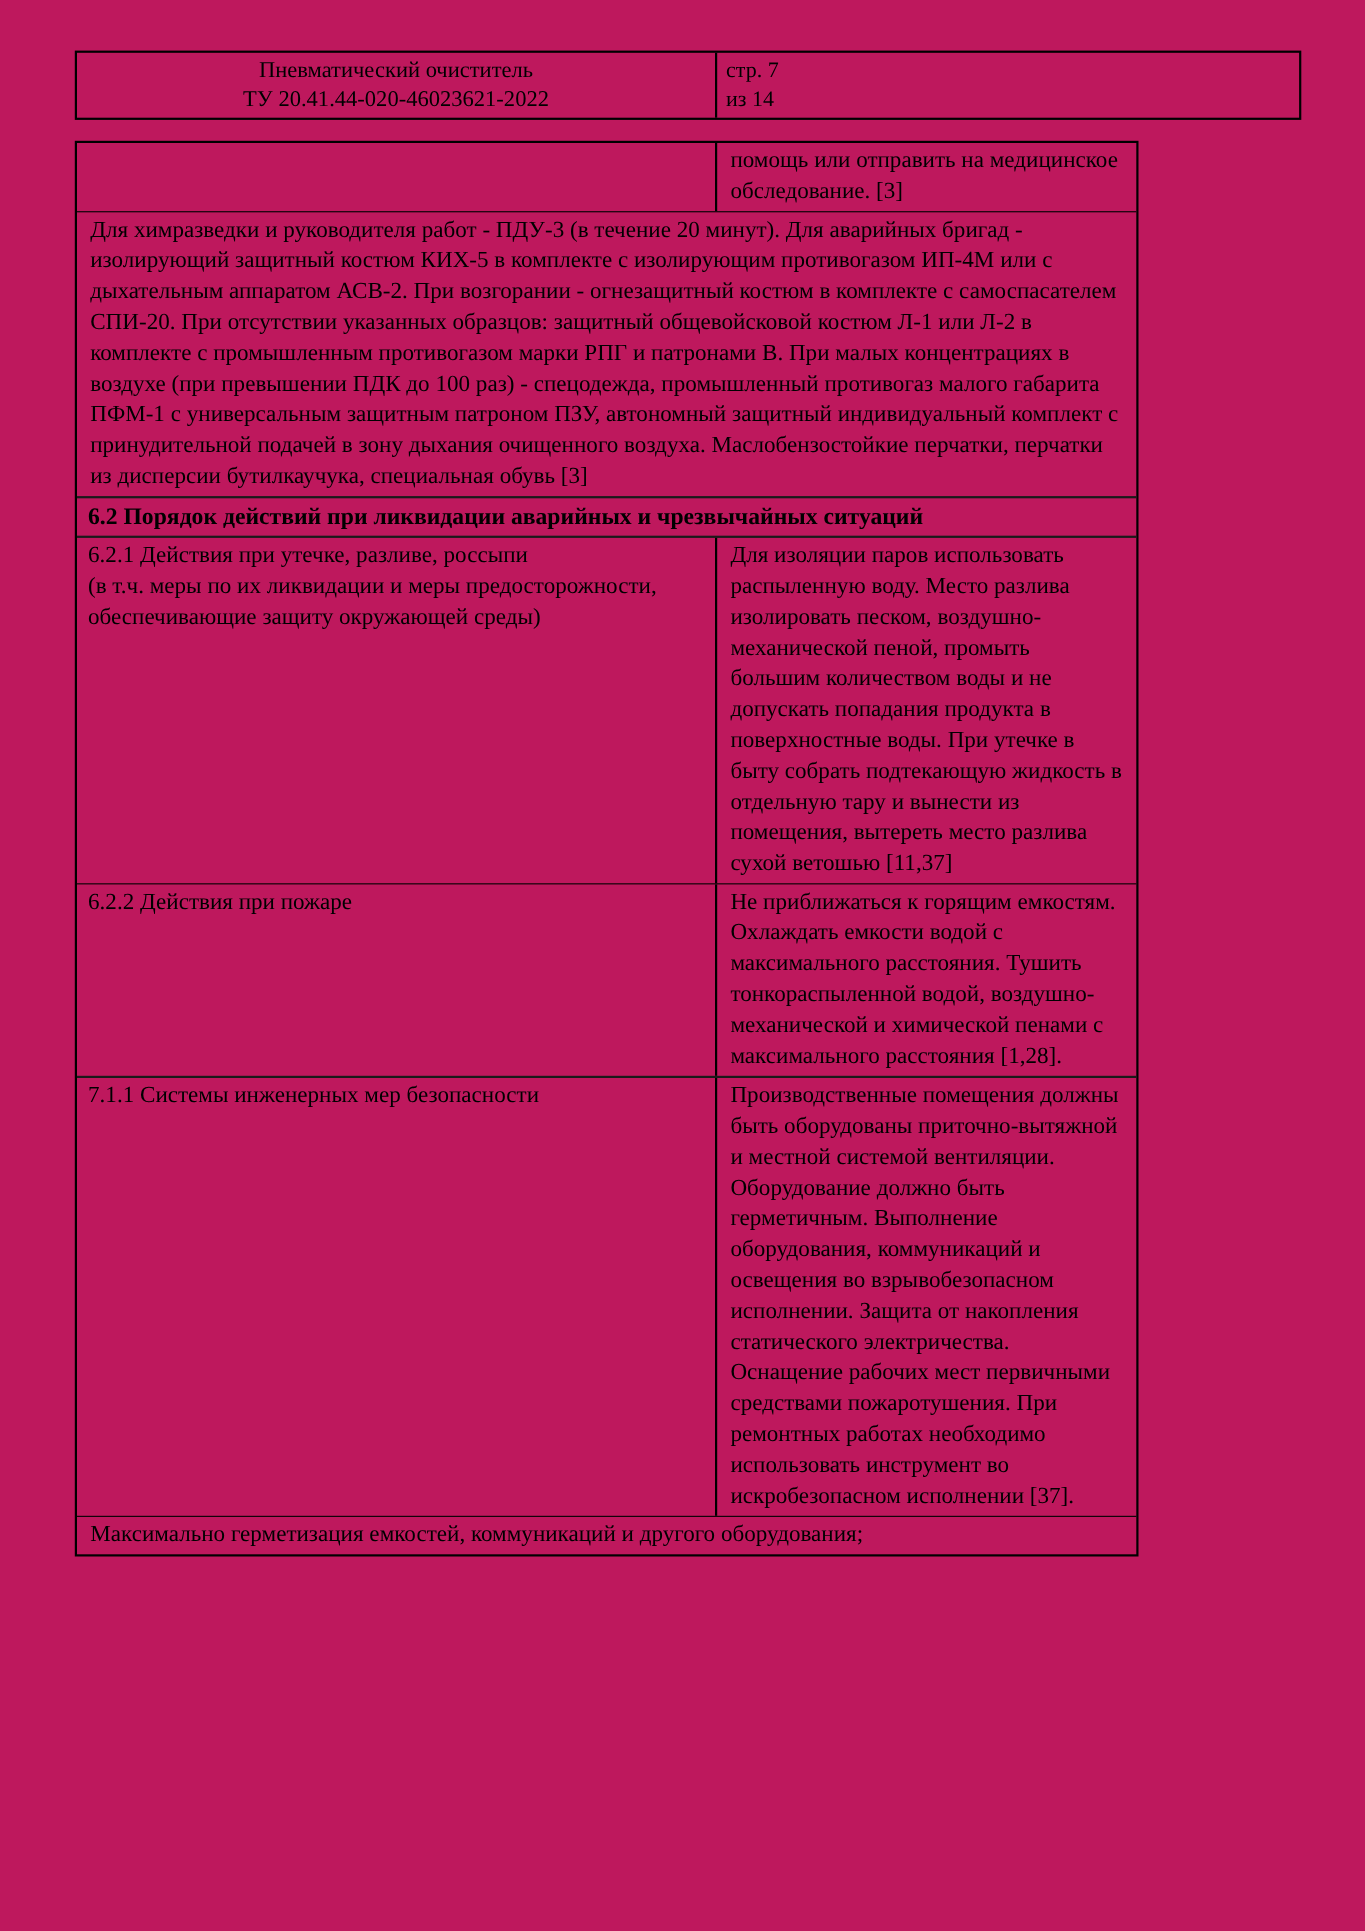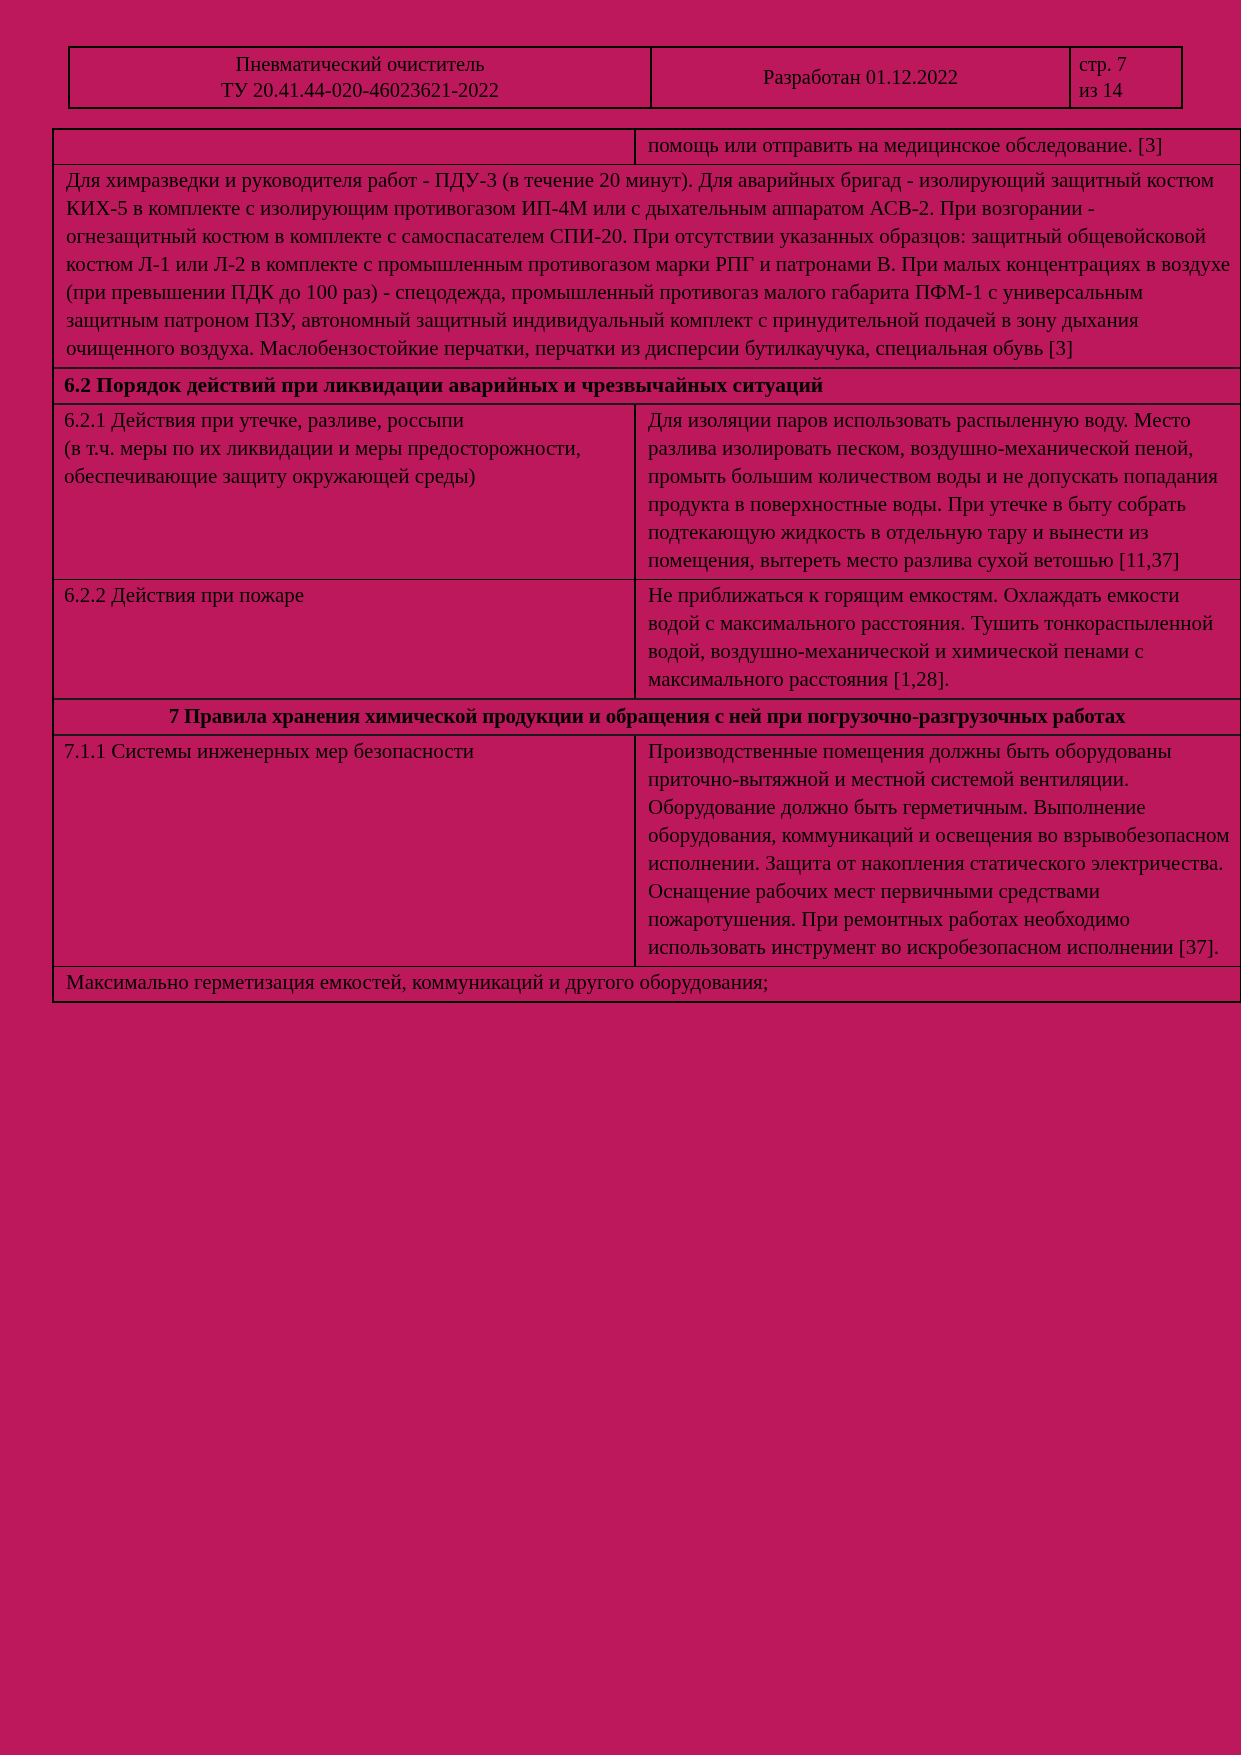--- a/index.html
+++ b/index.html
@@ -52,23 +52,23 @@
     width: 110px;
     font-size: 20px;
     line-height: 26px;
     padding: 3px 4px 4px 8px;
     border-radius: 18px;
   }
 
   
   .tbl {
     position: absolute;
-    left: 52px;
+    left: 68px;
     top: 128px;
-    width: 1190px;
+    width: 967px;
     box-sizing: border-box;
     border: 2px solid #000;
   }
   .row {
     display: flex;
     align-items: stretch;
     box-sizing: border-box;
   }
   .bt1 { border-top: 1px solid #000; }
   .bt2 { border-top: 2px solid #1a1a1a; }
@@ -107,23 +107,20 @@
 </head>
 <body>
 
 <div class="sheet">
 
   <div class="hdr">
     <div class="hdr-c1">
       <div>Пневматический очиститель</div>
       <div>ТУ 20.41.44-020-46023621-2022</div>
     </div>
-    <div class="hdr-c2">
-      <span>Разработан 01.12.2022</span>
-    </div>
     <div class="hdr-c3">
       <div>стр. 7</div>
       <div>из 14</div>
     </div>
   </div>
 
   <div class="tbl">
 
     <div class="row">
       <div class="lc"></div>
@@ -142,23 +139,20 @@
       <div class="lc">6.2.1 Действия при утечке, разливе, россыпи
 (в т.ч. меры по их ликвидации и меры предосторожности, обеспечивающие защиту окружающей среды)</div>
       <div class="rc">Для изоляции паров использовать распыленную воду. Место разлива изолировать песком, воздушно-механической пеной, промыть большим количеством воды и не допускать попадания продукта в поверхностные воды. При утечке в быту собрать подтекающую жидкость в отдельную тару и вынести из помещения, вытереть место разлива сухой ветошью [11,37]</div>
     </div>
 
     <div class="row bt1">
       <div class="lc">6.2.2 Действия при пожаре</div>
       <div class="rc">Не приближаться к горящим емкостям. Охлаждать емкости водой с максимального расстояния. Тушить тонкораспыленной водой, воздушно-механической и химической пенами с максимального расстояния [1,28].</div>
     </div>
 
-    <div class="row bt2">
-      <div class="sec sec-center">7 Правила хранения химической продукции и обращения с ней при погрузочно-разгрузочных работах</div>
-    </div>
 
 
     <div class="row bt2">
       <div class="lc">7.1.1 Системы инженерных мер безопасности</div>
       <div class="rc">Производственные помещения должны быть оборудованы приточно-вытяжной и местной системой вентиляции. Оборудование должно быть герметичным. Выполнение оборудования, коммуникаций и освещения во взрывобезопасном исполнении. Защита от накопления статического электричества. Оснащение рабочих мест первичными средствами пожаротушения. При ремонтных работах необходимо использовать инструмент во искробезопасном исполнении [37].</div>
     </div>
 
     <div class="row bt1">
       <div class="rc">Максимально герметизация емкостей, коммуникаций и другого оборудования;</div>
     </div>

